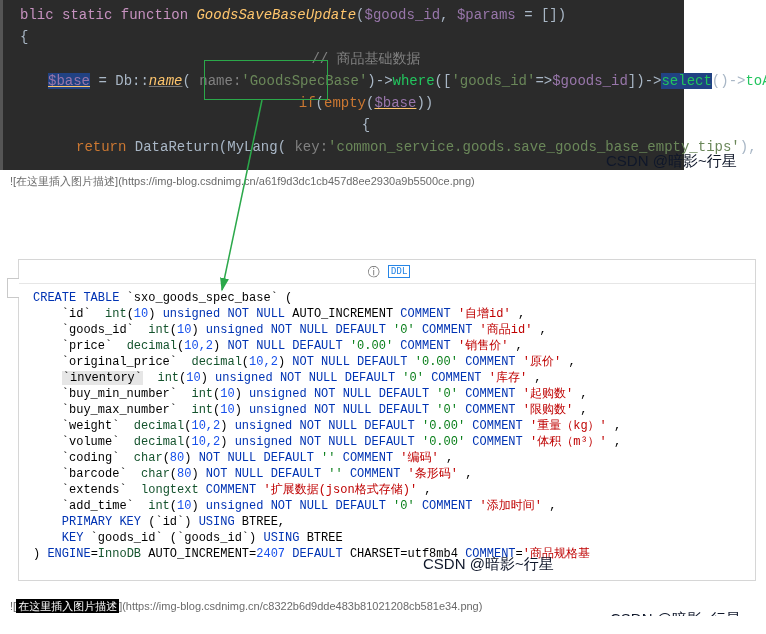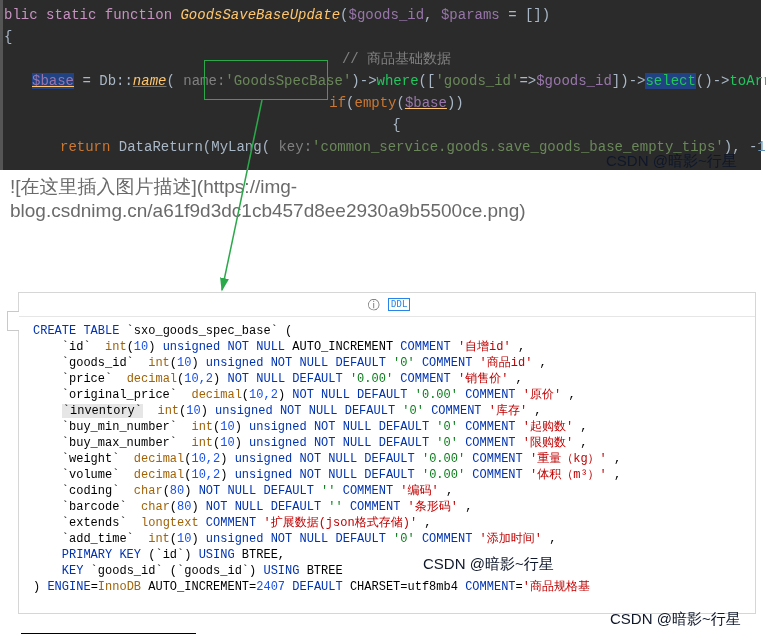--- a/index.html
+++ b/index.html
@@ -5,26 +5,26 @@
   body {
     margin: 0;
     padding: 0;
     font-family: "Helvetica Neue", Arial, sans-serif;
     background: #fff;
     width: 766px;
     position: relative;
   }
   .dark-ide {
     background: #2b2b2b;
-    padding: 4px 0 12px 0;
+    padding: 4px 0 12px 16px;
     color: #a9b7c6;
     font-family: Consolas, "Courier New", monospace;
     font-size: 14px;
     line-height: 22px;
-    width: 761px;
+    width: 668px;
   }
   .dark-ide .line { white-space: pre; padding-left: 4px; }
   .dark-ide .indent1 { padding-left: 32px; text-align: center; }
   .dark-ide .indent2 { padding-left: 60px; }
   .gutter-stripe { position:absolute; left:0; top:0; bottom:0; width:3px; background:#555; }
   .kw-mag { color:#c792c0; }
   .kw-or  { color:#cc7832; }
   .ty-it  { color:#ffc66d; font-style: italic; }
   .fn     { color:#22c55e; }
   .var    { color:#9876aa; }
@@ -34,21 +34,21 @@
   .op     { color:#a9b7c6; }
   .sel-bg { background:#214283; }
   .und-name { font-style: italic; text-decoration: underline; text-decoration-color:#777; }
   .var-und { text-decoration: underline; text-decoration-color:#ffc66d; }
   .green-box {
     position:absolute;
     border:1px solid #2ba84a;
     pointer-events:none;
   }
   .caption-row {
-    font-size: 19px;
+    font-size: 11px;
     color:#6a6a6a;
     padding: 4px 0 2px 10px;
     width: 750px;
   }
   .caption-row .sel { background:#000000; color:#fff; padding:1px 2px; }
   .watermark {
     position:absolute;
     color:#0f172a;
     font-size:15px;
     pointer-events:none;
@@ -88,21 +88,21 @@
   }
   .sql-body {
     font-family: Consolas, "Courier New", monospace;
     font-size: 12px;
     line-height: 16px;
     padding: 6px 8px 6px 14px;
     white-space: pre;
     overflow: hidden;
   }
   .sk { color:#0033b3; }
-  .sty{ color:#a16207;margin-top:32px; }     
+  .sty{ color:#14532d;margin-top:32px; }     
   .snum{ color:#1750eb; }
   .sstr{ color:#067d17; }
   .scmt{ color:#bf0000; }
   .hl { background:#e6e6e6; border-radius:0; padding:0 1px;}
   .arrow-svg { position:absolute; left:0; top:0; pointer-events:none; }
 </style>
 </head>
 <body>
 
 <div class="dark-ide" style="position:relative;">

